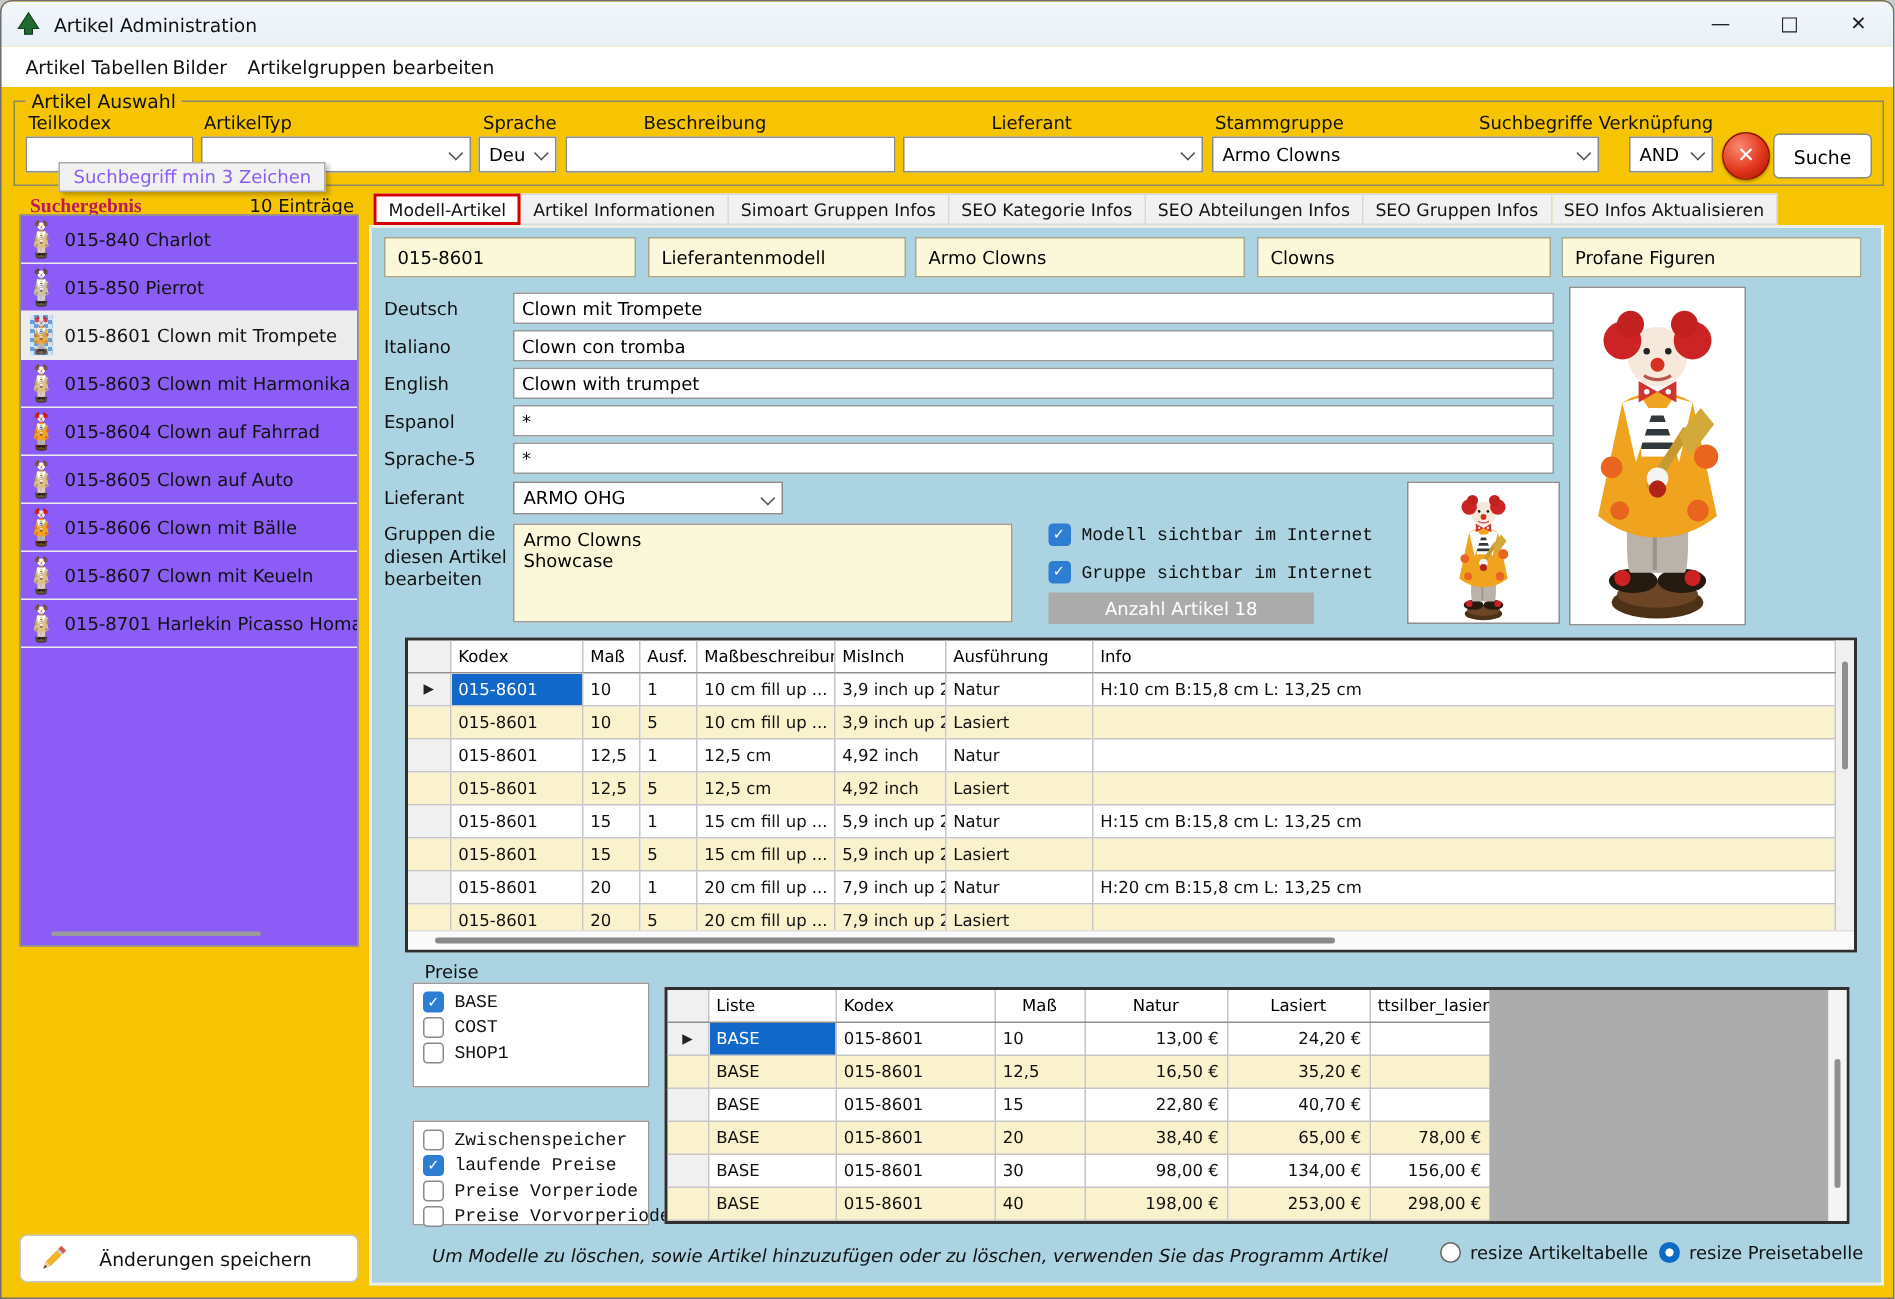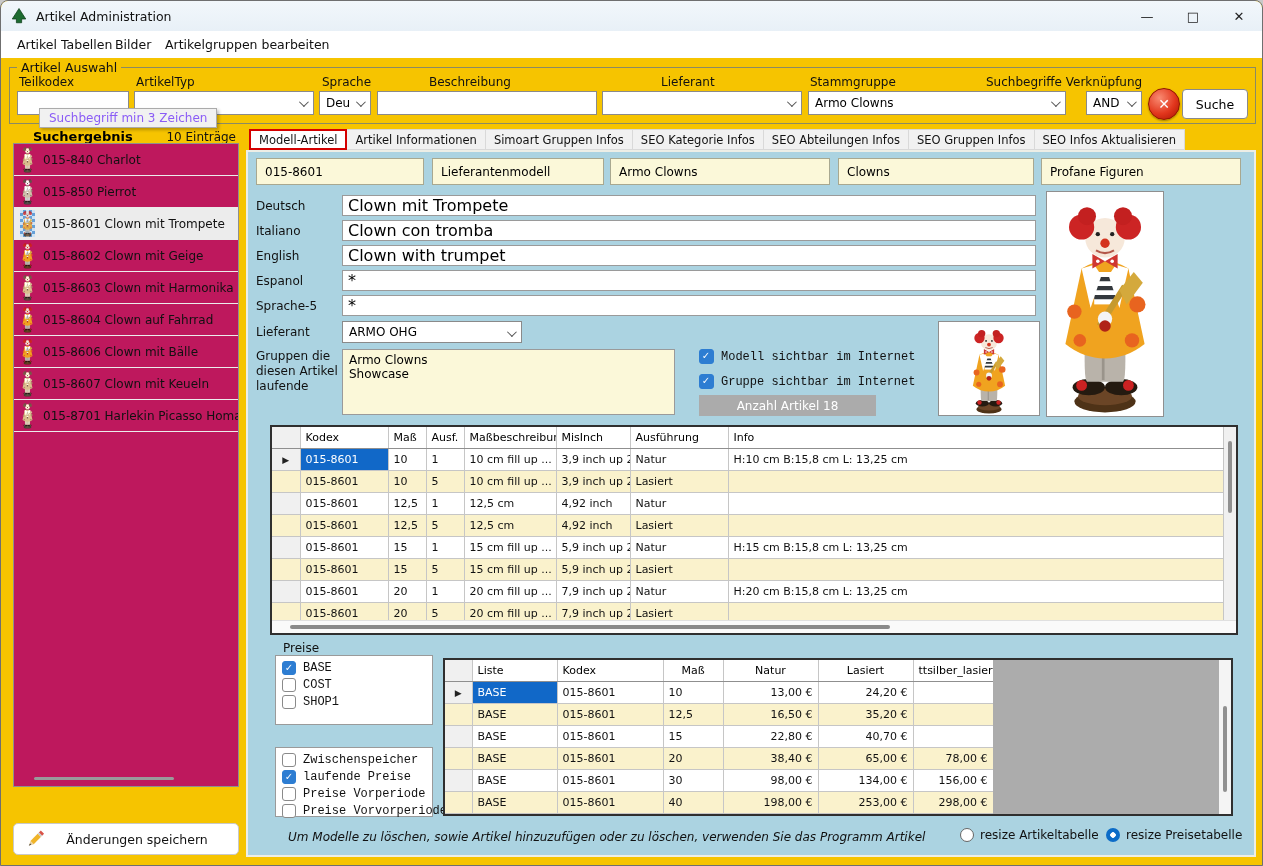--- a/index.html
+++ b/index.html
@@ -15,43 +15,43 @@
   .groupbox{position:absolute;left:8px;top:66px;width:1247px;height:57px;border:1px solid #8a8a64;box-sizing:border-box;}
   .groupbox-label{position:absolute;left:16px;top:59px;background:#F6C400;padding:0 4px;font-size:12.5px;color:#111;}
   .flabel{position:absolute;font-size:12px;color:#111;white-space:nowrap;}
   .tinput{position:absolute;height:24px;background:#fff;border:1px solid #8a8a8a;box-sizing:border-box;font-size:12px;padding:2px 5px;font-family:inherit;}
   .combo{position:absolute;height:24px;background:#fff;border:1px solid #8a8a8a;box-sizing:border-box;font-size:12px;display:flex;align-items:center;padding:0 20px 0 6px;white-space:nowrap;overflow:hidden;}
   .combo::after{content:"";position:absolute;right:7px;top:8px;width:6px;height:6px;border-right:1.6px solid #555;border-bottom:1.6px solid #555;transform:rotate(45deg) translateY(-2px);}
   .clear-btn{position:absolute;width:30px;height:30px;border-radius:50%;background:radial-gradient(circle at 35% 30%,#f98b72,#e2371d 55%,#a81000);border:1px solid #8f1400;color:#fff;font-size:14px;font-weight:bold;display:flex;align-items:center;justify-content:center;box-shadow:0 1px 2px rgba(0,0,0,.35);}
   .suche-btn{position:absolute;height:28px;background:#fff;border:1px solid #8a8a8a;border-radius:4px;font-size:12.5px;display:flex;align-items:center;justify-content:center;}
   .tooltip{position:absolute;left:38px;top:107px;background:#f1f1f1;border:1px solid #ababab;padding:2px 9px;font-size:12px;color:#8b5cf6;box-shadow:2px 2px 3px rgba(0,0,0,.25);z-index:9;white-space:nowrap;}
   
-  .side-head{position:absolute;left:32px;top:128px;font-size:13px;font-weight:bold;color:#000000;}
+  .side-head{position:absolute;left:19px;top:128px;font-size:13px;font-weight:bold;color:#be185d;font-family:Liberation Serif, serif;}
   .side-count{position:absolute;left:150px;top:129px;width:85px;text-align:right;font-size:12px;color:#111;}
-  .listbox{position:absolute;left:12px;top:142px;width:226px;height:644px;background:#be185d;border:1px solid #8f8f8f;box-sizing:border-box;overflow:hidden;}
+  .listbox{position:absolute;left:12px;top:142px;width:226px;height:488px;background:#8b5cf6;border:1px solid #8f8f8f;box-sizing:border-box;overflow:hidden;}
   .list-item{height:31px;display:flex;align-items:center;padding-left:6px;border-bottom:1px solid #ececec;font-size:12px;color:#111;white-space:nowrap;}
   .list-item.sel{background:#ececec;}
   .fig-ic{width:15px;height:27px;margin-right:8px;flex:0 0 auto;position:relative;}
   .fig-ic svg{width:100%;height:100%;}
   .fig-ic.checker{background:repeating-conic-gradient(#66a0d8 0 25%,#cfe3f4 0 50%) 0 0/6px 6px;}
   .fig-ic.checker svg{opacity:.8;}
   .v1 svg{filter:sepia(.7) saturate(.7);} .v2 svg{filter:grayscale(.85) brightness(1.15);}
   .list-hscroll{position:absolute;left:20px;bottom:6px;width:140px;height:3px;background:#9a9a9a;border-radius:2px;}
   .save-btn{position:absolute;left:12px;top:822px;width:226px;height:32px;background:#fff;border:1px solid #c9c9c9;border-radius:5px;display:flex;align-items:center;box-sizing:border-box;padding:0 10px;}
   .save-btn .txt{flex:1;text-align:center;font-size:12.5px;color:#111;}
   
   .tabstrip{position:absolute;left:248px;top:128px;height:21px;display:flex;align-items:stretch;}
   .tab{background:#f1f1f1;border:1px solid #d9d9d9;border-left:none;font-size:11.5px;color:#111;display:flex;align-items:center;padding:0 8px;white-space:nowrap;}
   .tab:first-child{border-left:1px solid #d9d9d9;}
   .tab.active{background:#fff;border:2px solid #d40000;position:relative;z-index:2;}
   
   .panel{position:absolute;left:245px;top:149px;width:1010px;height:707px;background:#ABD3E1;border:2px solid #edeee6;box-sizing:border-box;}
   .cream{position:absolute;height:27px;background:#FBF8D9;border:1px solid #a8a890;box-sizing:border-box;font-size:12px;display:flex;align-items:center;padding:0 8px;white-space:nowrap;}
   .plabel{position:absolute;font-size:12px;color:#111;}
-  .linput{position:absolute;left:94px;width:694px;height:21px;background:#fff;border:1px solid #9a9a9a;box-sizing:border-box;font-size:16px;padding:1px 5px;font-family:inherit;}
+  .linput{position:absolute;left:94px;width:694px;height:21px;background:#fff;border:1px solid #9a9a9a;box-sizing:border-box;font-size:12px;padding:1px 5px;font-family:inherit;}
   .garea{position:absolute;background:#FBF8D9;border:1px solid #9a9a9a;box-sizing:border-box;font-size:12px;padding:3px 6px;white-space:pre-line;}
   .cb{width:15px;height:15px;border:1px solid #8a8a8a;border-radius:3px;background:#fff;box-sizing:border-box;flex:0 0 auto;position:relative;}
   .cb.checked{background:#2D7DD2;border-color:#2D7DD2;}
   .cb.checked::after{content:"✓";position:absolute;left:2.5px;top:-1px;color:#fff;font-size:11px;}
   .cbrow{position:absolute;display:flex;align-items:center;gap:7px;font-size:12px;color:#111;white-space:nowrap;font-family:Liberation Mono, monospace;}
   .anzahl-btn{position:absolute;background:#ABABAB;color:#fff;font-size:12px;display:flex;align-items:center;justify-content:center;}
   .imgbox{position:absolute;background:#fff;border:1px solid #8f8f8f;box-sizing:border-box;display:flex;align-items:flex-end;justify-content:center;}
   
   .gridwrap{position:absolute;background:#fff;border:2px solid #2f2f2f;box-sizing:border-box;}
   table.dgrid{border-collapse:collapse;table-layout:fixed;}
@@ -197,36 +197,36 @@
           </svg></span>
         <span>015-850 Pierrot</span>
       </div>
     <div class="list-item sel">
         <span class="fig-ic checker"><svg viewBox="0 0 60 120">
             <use href="#clown-fig"></use>
           </svg></span>
         <span>015-8601 Clown mit Trompete</span>
       </div>
     <div class="list-item">
+        <span class="fig-ic v1"><svg viewBox="0 0 60 120">
+            <use href="#clown-fig"></use>
+          </svg></span>
+        <span>015-8603 Clown mit Harmonika</span>
+      </div>
+    <div class="list-item">
         <span class="fig-ic"><svg viewBox="0 0 60 120">
             <use href="#clown-fig"></use>
           </svg></span>
-        <span>015-8602 Clown mit Geige</span>
+        <span>015-8604 Clown auf Fahrrad</span>
       </div>
     <div class="list-item">
         <span class="fig-ic v1"><svg viewBox="0 0 60 120">
             <use href="#clown-fig"></use>
           </svg></span>
-        <span>015-8603 Clown mit Harmonika</span>
-      </div>
-    <div class="list-item">
-        <span class="fig-ic"><svg viewBox="0 0 60 120">
-            <use href="#clown-fig"></use>
-          </svg></span>
-        <span>015-8604 Clown auf Fahrrad</span>
+        <span>015-8605 Clown auf Auto</span>
       </div>
     <div class="list-item">
         <span class="fig-ic"><svg viewBox="0 0 60 120">
             <use href="#clown-fig"></use>
           </svg></span>
         <span>015-8606 Clown mit Bälle</span>
       </div>
     <div class="list-item">
         <span class="fig-ic v1"><svg viewBox="0 0 60 120">
             <use href="#clown-fig"></use>
@@ -282,21 +282,21 @@
     <div class="plabel" style="left:8px;top:122px">Espanol</div>
     <input class="linput" style="top: 118px;" value="*">
     <div class="plabel" style="left:8px;top:147px">Sprache-5</div>
     <input class="linput" style="top: 143px;" value="*">
 
     <div class="plabel" style="left:8px;top:173px">Lieferant</div>
     <div class="combo" style="left:94px;top:169px;width:180px;height:22px">
         <span>ARMO OHG</span>
       </div>
 
-    <div class="plabel" style="left:8px;top:197px;width:84px;line-height:15px">Gruppen die diesen Artikel laufende</div>
+    <div class="plabel" style="left:8px;top:197px;width:84px;line-height:15px">Gruppen die diesen Artikel bearbeiten</div>
     <div class="garea" style="left:94px;top:197px;width:333px;height:66px">Armo Clowns
 Showcase</div>
 
     <div class="cbrow" style="left:451px;top:197px">
       <span class="cb checked"></span>
       <span>Modell sichtbar im Internet</span>
     </div>
     <div class="cbrow" style="left:451px;top:222px">
       <span class="cb checked"></span>
       <span>Gruppe sichtbar im Internet</span>

